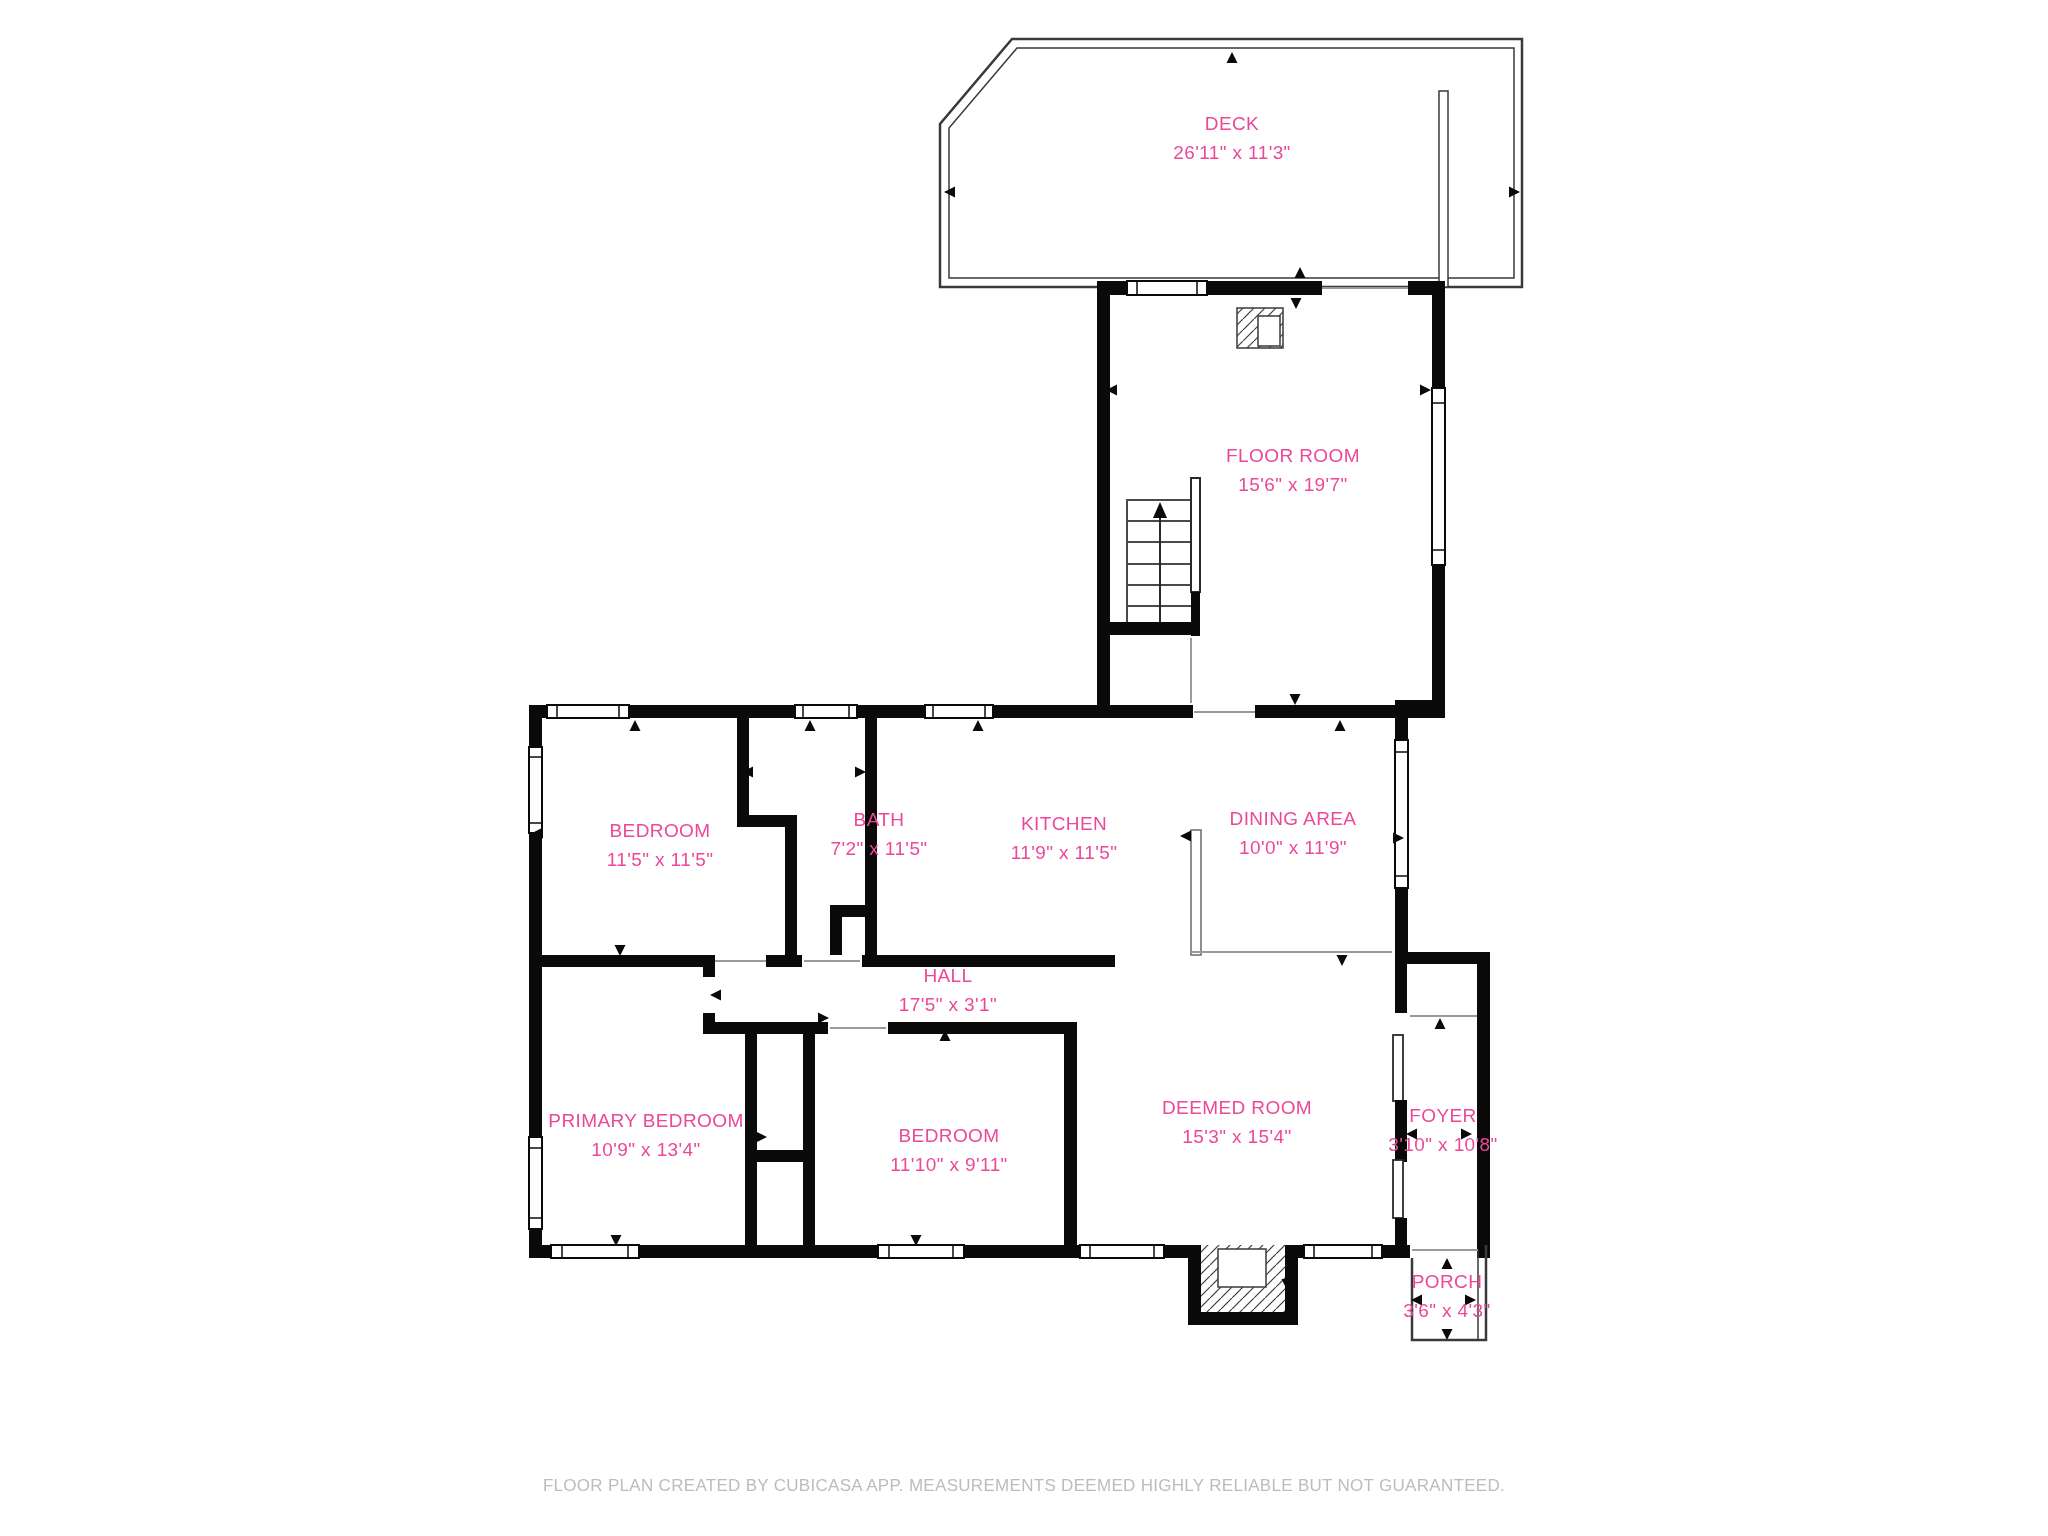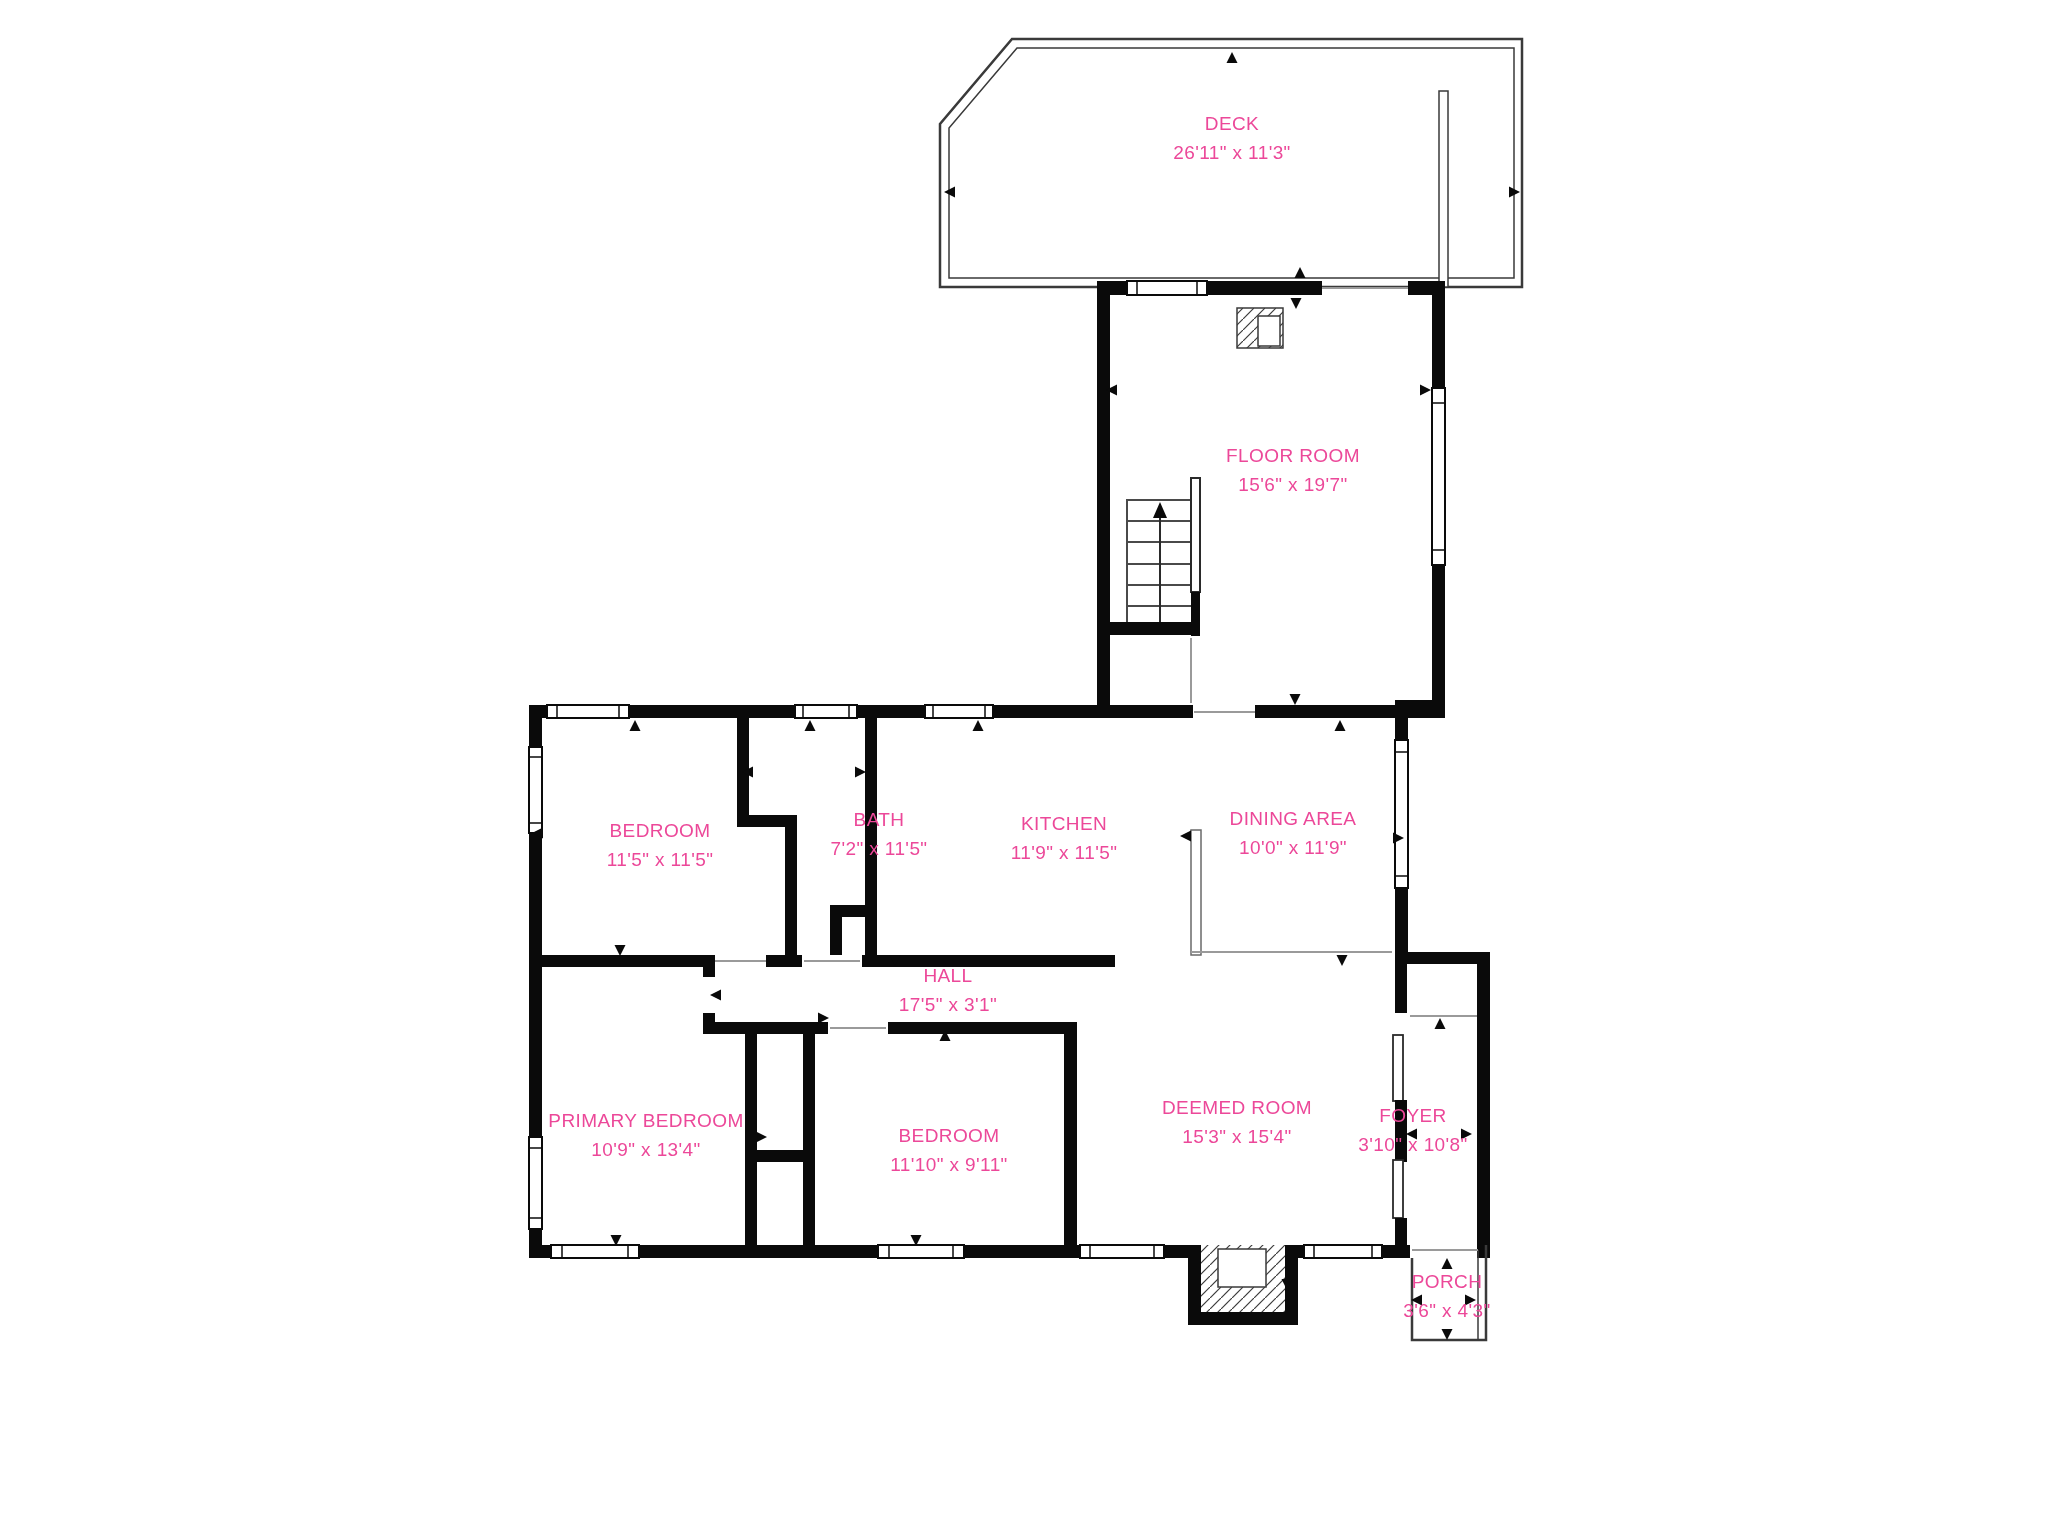--- a/index.html
+++ b/index.html
@@ -285,23 +285,24 @@
   <span class="dm">10'9" x 13'4"</span>
 </div>
 <div class="room-label" style="left:949px;top:1150px">
   <span class="nm">BEDROOM</span>
   <span class="dm">11'10" x 9'11"</span>
 </div>
 <div class="room-label" style="left:1237px;top:1122px">
   <span class="nm">DEEMED ROOM</span>
   <span class="dm">15'3" x 15'4"</span>
 </div>
-<div class="room-label" style="left:1413px;top:1130px">
+<div class="room-label" style="left:1443px;top:1130px">
   <span class="nm">FOYER</span>
   <span class="dm">3'10" x 10'8"</span>
 </div>
 <div class="room-label" style="left:1447px;top:1296px">
   <span class="nm">PORCH</span>
   <span class="dm">3'6" x 4'3"</span>
 </div>
 
+<div id="footer">FLOOR PLAN CREATED BY CUBICASA APP. MEASUREMENTS DEEMED HIGHLY RELIABLE BUT NOT GUARANTEED.</div>
 
 </div>
 
 </body></html>

